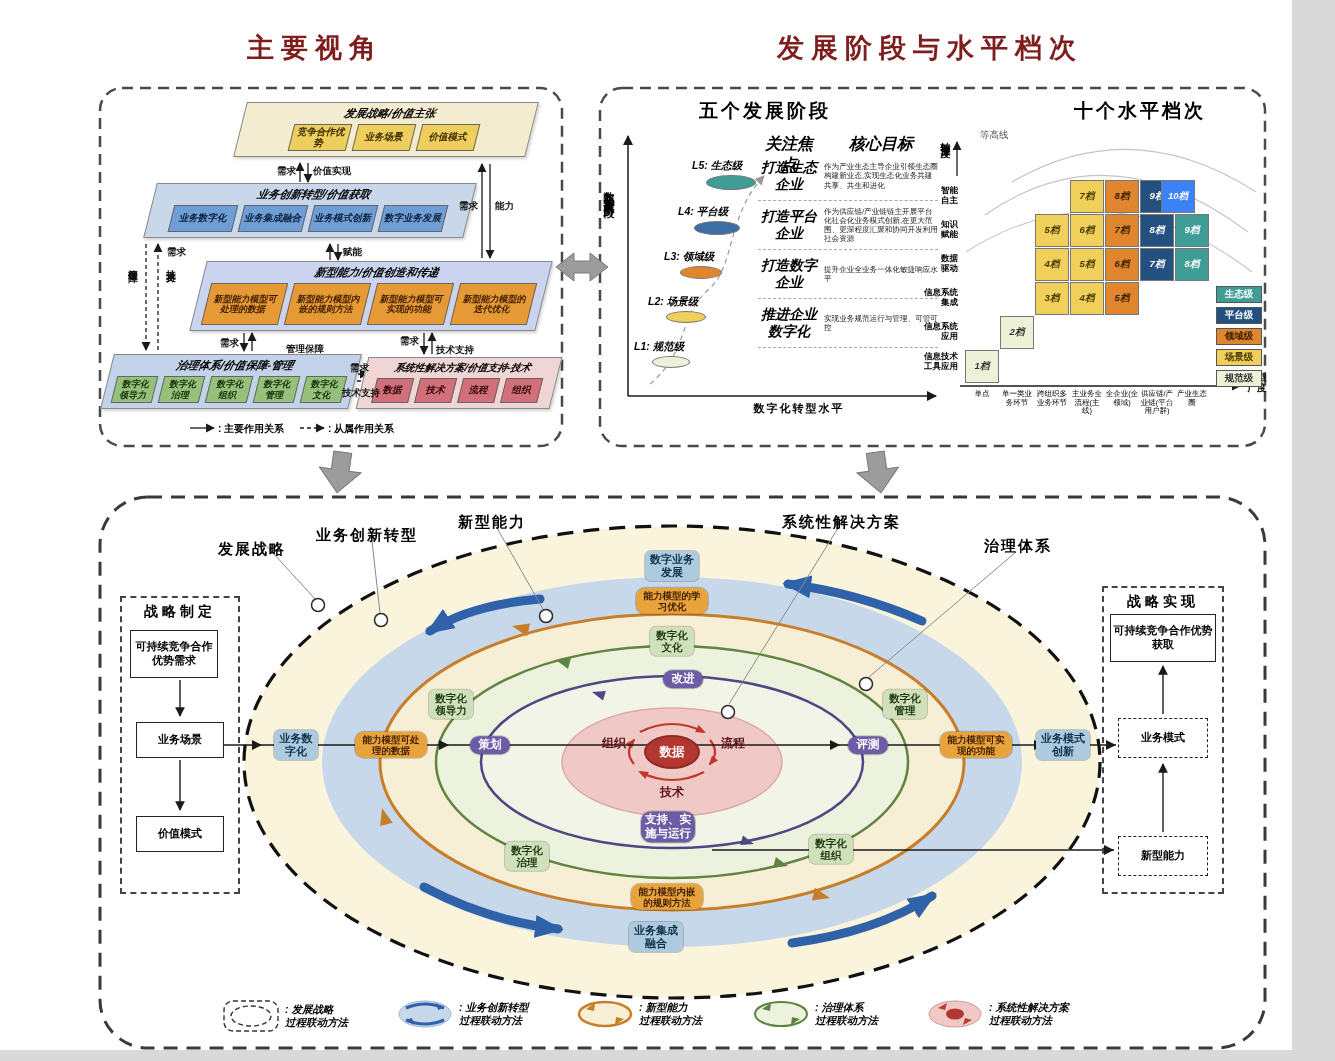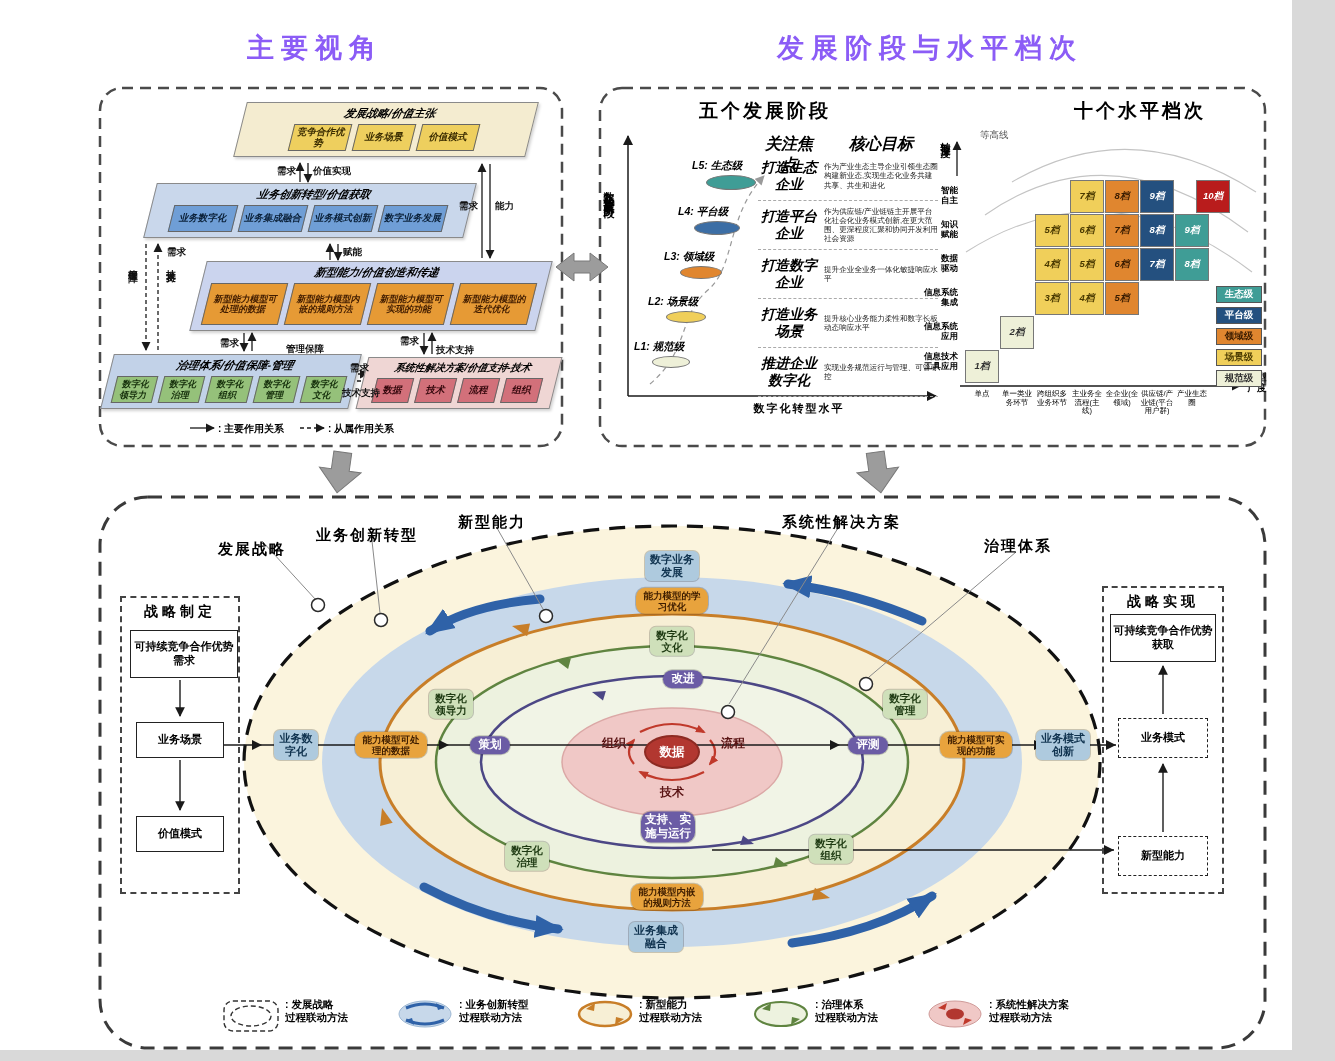--- a/index.html
+++ b/index.html
@@ -1,21 +1,21 @@
 <!DOCTYPE html>
 <html><head>
 <meta charset="utf-8">
 <style>
 * { box-sizing: border-box; margin: 0; padding: 0; }
 body { font-family: "Liberation Sans", "DejaVu Sans", sans-serif; background: #d9d9d9; }
 #canvas { position: relative; width: 1335px; height: 1061px; background: #fff; overflow: hidden; }
 #bg { position: absolute; left: 0; top: 0; }
 .edge { position: absolute; background: #d9d9d9; }
 
-.h1 { position: absolute; font-size: 27px; font-weight: bold; text-align: center; letter-spacing: 7px; color: #8b5cf6; }
+.h1 { position: absolute; font-size: 27px; font-weight: bold; text-align: center; letter-spacing: 7px; color: #7f1d1d; }
 .h2 { position: absolute; font-size: 19px; font-weight: bold; text-align: center; letter-spacing: 3px; }
 
 
 .band { position: absolute; transform: skewX(-14deg); border: 1px solid #8a8a8a; padding: 3px 8px 5px;
         box-shadow: 2px 2px 3px rgba(0,0,0,0.18); }
 .band-title { font-weight: bold; font-style: italic; font-size: 11px; text-align: center; margin-bottom: 3px; white-space: nowrap; }
 .band-items { display: flex; gap: 6px; justify-content: center; }
 .bitem { border: 1px solid #666; font-weight: bold; font-size: 9.5px; text-align: center;
          display: flex; align-items: center; justify-content: center; line-height: 1.15; padding: 1px 2px; }
 .b1 { background: #f4ecd0; }  .b1 .bitem { background: #eecf5e; width: 58px; height: 27px; color: #3a2c00; }
@@ -63,21 +63,21 @@
 .node-blue   { background: #aecade; color: #10334f; font-size: 11px; }
 .node-orange { background: #e8a33d; color: #3f1e00; font-size: 9.5px; border-radius: 9px; }
 .node-green  { background: #cfe0ba; color: #1e3a12; font-size: 10.5px; }
 .node-purple { background: #6b5ca5; color: #fff; font-size: 11.5px; border-radius: 10px; }
 .node-red { position: absolute; transform: translate(-50%,-50%); width: 56px; height: 34px; border-radius: 50%;
             background: #b23730; border: 2px solid #8e2b23; color: #fff; font-weight: bold; font-size: 12.5px;
             display: flex; align-items: center; justify-content: center; }
 .center-label { position: absolute; transform: translate(-50%,-50%); font-size: 12px; font-weight: bold; color: #5a1414; }
 
 .caption { position: absolute; left: 230px; top: 962px; width: 880px; text-align: center; font-weight: bold; font-size: 15.5px; }
-.bleg { position: absolute; top: 998px; display: flex; align-items: flex-start; gap: 5px; }
+.bleg { position: absolute; top: 998px; display: flex; align-items: center; gap: 5px; font-style: italic; }
 .bleg-label { font-size: 10.5px; font-weight: bold; line-height: 1.25; width: 102px; }
 .bleg-label span { display: block; }
 </style>
 </head>
 <body>
 
 <div id="canvas">
 
 <svg id="bg" width="1335" height="1061">
   <defs>
@@ -297,24 +297,20 @@
   </div>
       <div class="stage-row">
     <div class="stage-focus">打造平台企业</div>
     <div class="stage-goal">作为供应链/产业链链主开展平台化社会化业务模式创新,在更大范围、更深程度汇聚和协同开发利用社会资源</div>
   </div>
       <div class="stage-row">
     <div class="stage-focus">打造数字企业</div>
     <div class="stage-goal">提升企业全业务一体化敏捷响应水平</div>
   </div>
       <div class="stage-row">
-    <div class="stage-focus">打造业务场景</div>
-    <div class="stage-goal">提升核心业务能力柔性和数字长板动态响应水平</div>
-  </div>
-      <div class="stage-row">
     <div class="stage-focus">推进企业数字化</div>
     <div class="stage-goal">实现业务规范运行与管理、可管可控</div>
   </div>
     </div>
 <div>
 
 <div class="stage-label" style="left: 692px; top: 159px;">L5: 生态级</div>
       <div class="stage-label" style="left: 678px; top: 205px;">L4: 平台级</div>
       <div class="stage-label" style="left: 664px; top: 250px;">L3: 领域级</div>
       <div class="stage-label" style="left: 648px; top: 295px;">L2: 场景级</div>
@@ -331,21 +327,21 @@
 
 <div class="vaxis" style="left:938px;top:134px;font-size:10px">转型深度</div>
 <div class="blabel" style="left:1244px;top:372px;width:26px;font-size:9.5px;font-weight:bold">转型广度</div>
 <div class="contour-label" style="left:980px;top:129px">等高线</div>
 
 <div>
 
 <div class="gcell" style="left: 1070px; top: 180px; background: rgb(240, 207, 90); color: rgb(74, 58, 0);">7档</div>
       <div class="gcell" style="left: 1105px; top: 180px; background: rgb(224, 134, 47); color: rgb(58, 28, 0);">8档</div>
       <div class="gcell" style="left: 1140px; top: 180px; background: rgb(36, 80, 127); color: rgb(255, 255, 255);">9档</div>
-      <div class="gcell" style="left: 1196px; top: 180px; background: #b91c1c; color: rgb(255, 255, 255);">10档</div>
+      <div class="gcell" style="left: 1161px; top: 180px; background: #3b82f6; color: rgb(255, 255, 255);">10档</div>
       <div class="gcell" style="left: 1035px; top: 214px; background: rgb(240, 207, 90); color: rgb(74, 58, 0);">5档</div>
       <div class="gcell" style="left: 1070px; top: 214px; background: rgb(240, 207, 90); color: rgb(74, 58, 0);">6档</div>
       <div class="gcell" style="left: 1105px; top: 214px; background: rgb(224, 134, 47); color: rgb(58, 28, 0);">7档</div>
       <div class="gcell" style="left: 1140px; top: 214px; background: rgb(36, 80, 127); color: rgb(255, 255, 255);">8档</div>
       <div class="gcell" style="left: 1175px; top: 214px; background: rgb(63, 157, 150); color: rgb(255, 255, 255);">9档</div>
       <div class="gcell" style="left: 1035px; top: 248px; background: rgb(240, 207, 90); color: rgb(74, 58, 0);">4档</div>
       <div class="gcell" style="left: 1070px; top: 248px; background: rgb(240, 207, 90); color: rgb(74, 58, 0);">5档</div>
       <div class="gcell" style="left: 1105px; top: 248px; background: rgb(224, 134, 47); color: rgb(58, 28, 0);">6档</div>
       <div class="gcell" style="left: 1140px; top: 248px; background: rgb(36, 80, 127); color: rgb(255, 255, 255);">7档</div>
       <div class="gcell" style="left: 1175px; top: 248px; background: rgb(63, 157, 150); color: rgb(255, 255, 255);">8档</div>
@@ -388,21 +384,21 @@
 <div class="callout" style="left: 218px; top: 540px;">发展战略</div>
       <div class="callout" style="left: 316px; top: 526px;">业务创新转型</div>
       <div class="callout" style="left: 458px; top: 513px;">新型能力</div>
       <div class="callout" style="left: 782px; top: 513px;">系统性解决方案</div>
       <div class="callout" style="left: 984px; top: 537px;">治理体系</div>
     </div>
 
 <div class="strat-box" style="left:120px;top:596px;width:120px;height:298px">
   <div class="strat-title">战略制定</div>
 </div>
-<div class="sitem" style="left:130px;top:630px;width:108px;height:48px">可持续竞争合作优势需求</div>
+<div class="sitem" style="left:130px;top:630px;width:88px;height:48px">可持续竞争合作优势需求</div>
 <div class="sitem" style="left:136px;top:722px;width:88px;height:36px">业务场景</div>
 <div class="sitem" style="left:136px;top:816px;width:88px;height:36px">价值模式</div>
 
 <div class="strat-box" style="left:1102px;top:586px;width:122px;height:308px">
   <div class="strat-title">战略实现</div>
 </div>
 <div class="sitem" style="left:1110px;top:614px;width:106px;height:48px">可持续竞争合作优势获取</div>
 <div class="sitem dashed" style="left:1118px;top:718px;width:90px;height:40px">业务模式</div>
 <div class="sitem dashed" style="left:1118px;top:836px;width:90px;height:40px">新型能力</div>
 

